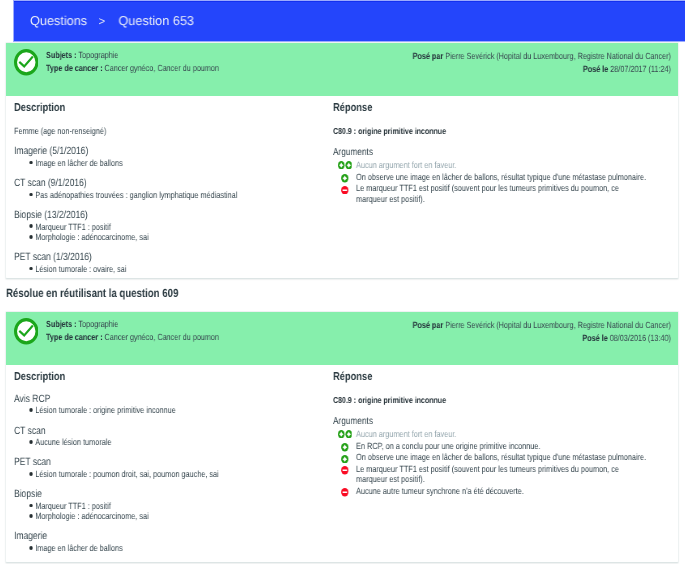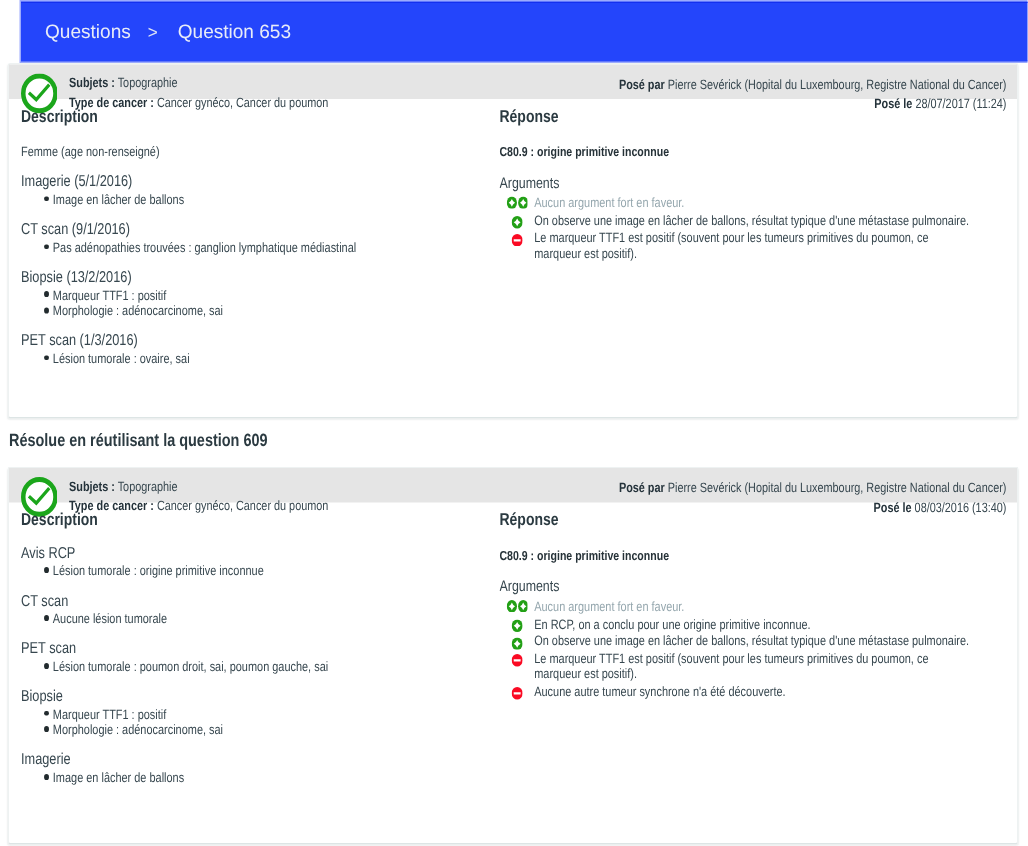--- a/index.html
+++ b/index.html
@@ -22,21 +22,21 @@
   .crumb{color:#e8ecf8;font-size:12.9px;line-height:14px;vertical-align:baseline;}
   .crumb-sep{color:#dfe4f5;font-size:11.6px;margin:0 13.5px 0 11.5px;vertical-align:baseline;}
 
   
   .card{position:absolute;left:5px;width:674px;background:#fff;
         border:1px solid #eef2f2;border-bottom-color:#dde5e5;border-radius:2px;
         box-shadow:0 1px 1px rgba(120,140,140,.13);box-sizing:border-box;}
   #card1{top:42px;height:237px;}
   #card2{top:311px;height:252px;}
 
-  .cardhead{position:relative;height:23px;background:#e5e5e5;}
+  .cardhead{position:relative;height:53px;background:#86efac;}
   .check{position:absolute;left:7.5px;top:6.2px;width:24.5px;height:26.5px;line-height:0;}
 
   .meta{position:absolute;left:39.5px;top:6.2px;
         transform:scaleX(.81);transform-origin:left top;white-space:nowrap;}
   .poster{position:absolute;right:7.1px;top:7.1px;
           transform:scaleX(.81);transform-origin:right top;white-space:nowrap;text-align:right;}
   .mline{font-size:8.95px;line-height:12.7px;color:#37474f;}
   .mline b{font-weight:bold;color:#24323a;}
 
   

